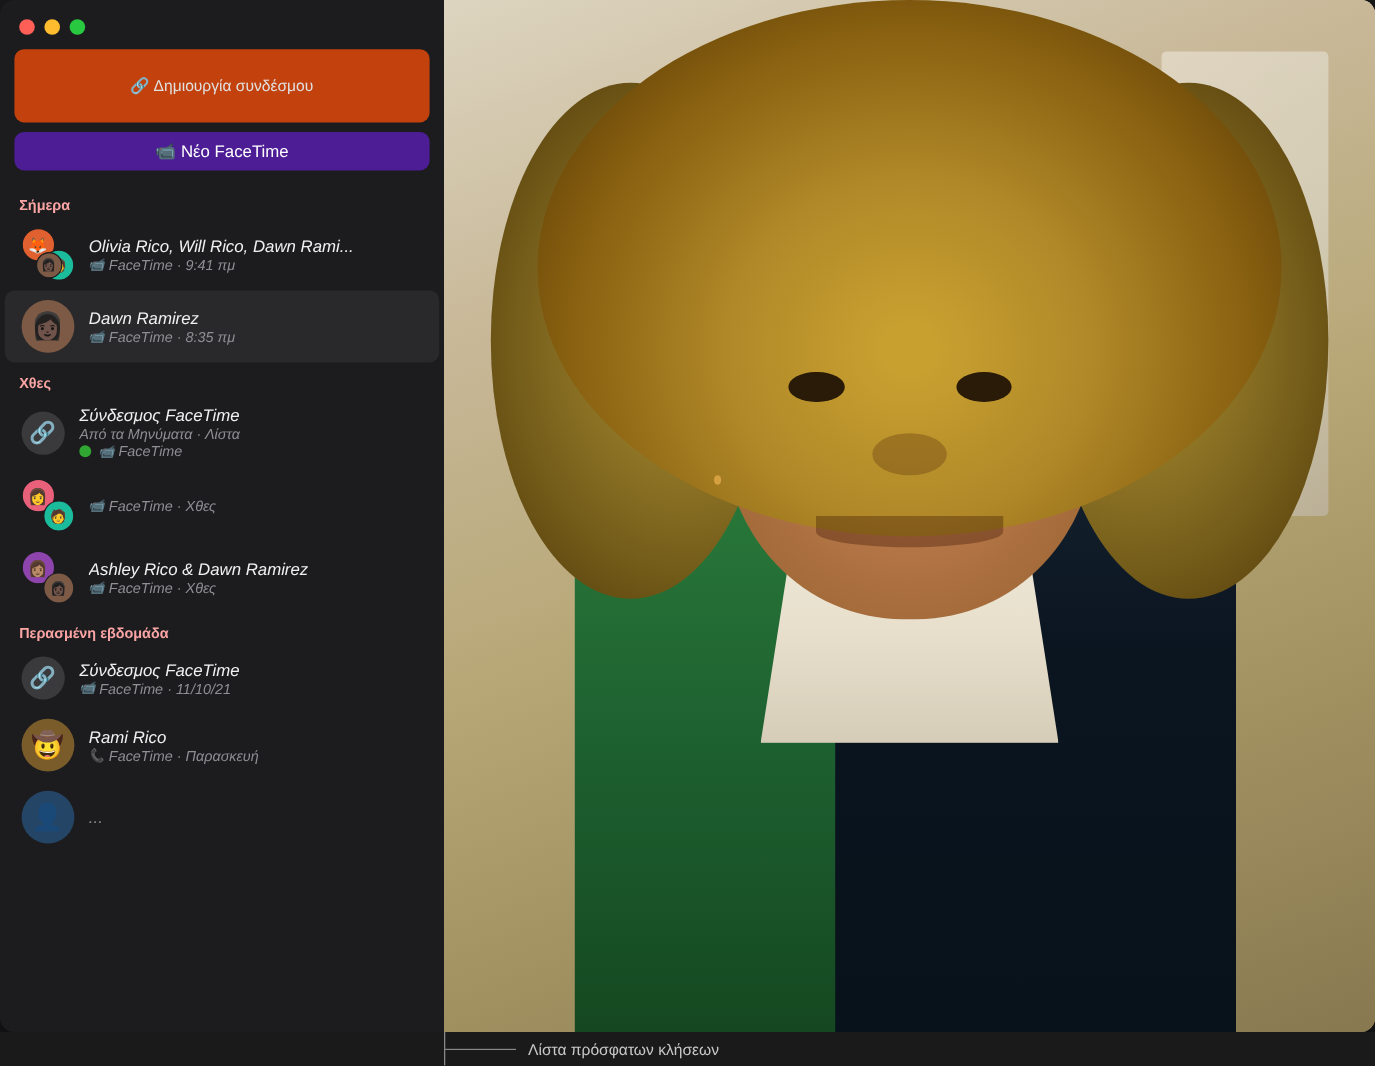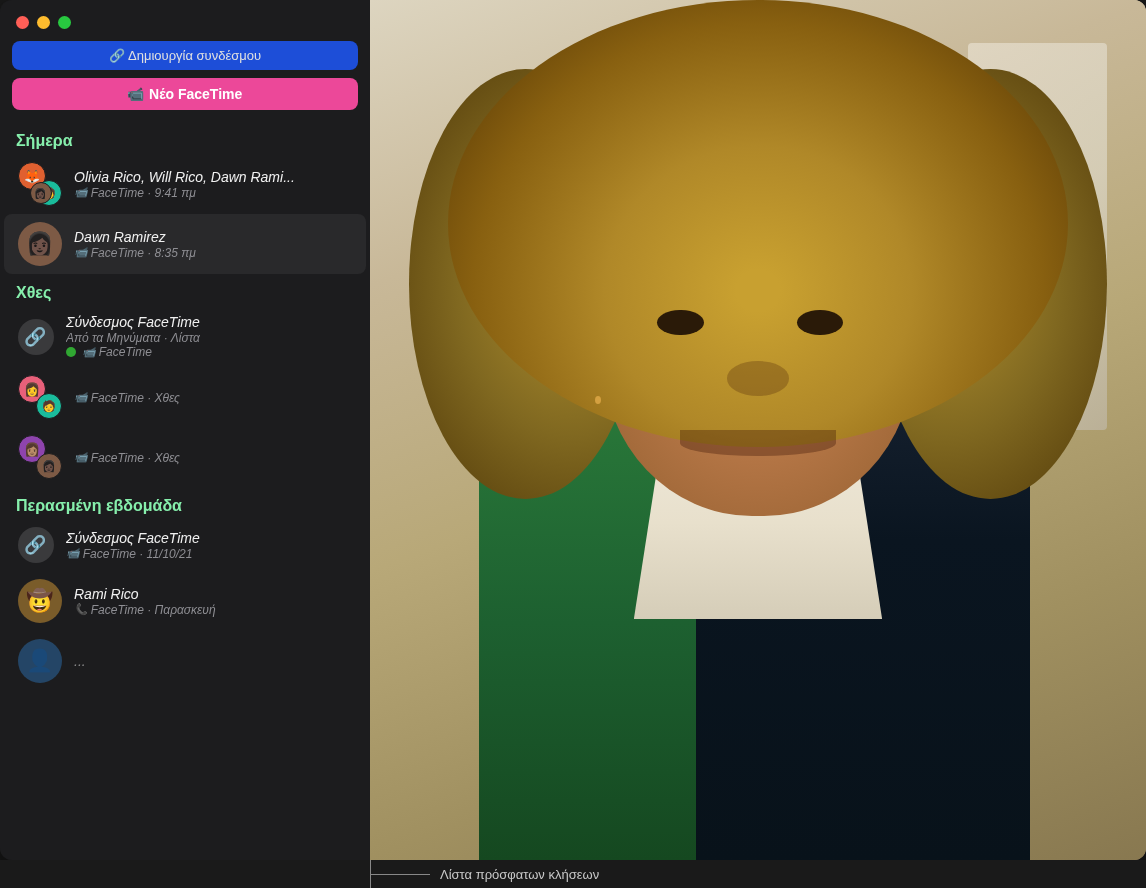--- a/index.html
+++ b/index.html
@@ -41,54 +41,54 @@
 
     
     .btn-area {
       padding: 0 12px 12px 12px;
       display: flex;
       flex-direction: column;
       gap: 8px;
     }
 
     .btn-link {
-      background: #1d4ed8;
+      background: #c2410c;
       border: none;
       border-radius: 8px;
       color: #e0e0e0;
       font-size: 13px;
-      padding: 7px 12px;
+      padding: 23px 12px;
       cursor: pointer;
       display: flex;
       align-items: center;
       justify-content: center;
       gap: 6px;
       width: 100%;
     }
 
     .btn-new-facetime {
-      background: #ec4899;
+      background: #4c1d95;
       border: none;
       border-radius: 8px;
       color: #fff;
       font-size: 14px;
-      font-weight: 700;
+      font-weight: 400;
       padding: 8px 28px;
       cursor: pointer;
       display: flex;
       align-items: center;
       justify-content: center;
       gap: 6px;
       width: 100%;
     }
 
     
     .section-label {
-      color: #86efac;
-      font-size: 16px;
+      color: #fca5a5;
+      font-size: 12px;
       font-weight: 600;
       padding: 10px 16px 4px 16px;
       text-transform: none;
       letter-spacing: 0;
     }
 
     
     .call-item {
       display: flex;
       align-items: center;
@@ -363,20 +363,21 @@
               </div>
             </div>
           </div>
 
           <div class="call-item">
             <div class="avatar-group">
               <div class="av1 av-purple" style="font-size:13px; color:#fff; display:flex; align-items:center; justify-content:center;">👩🏽</div>
               <div class="av2 av-brown" style="font-size:11px; color:#fff; display:flex; align-items:center; justify-content:center;">👩🏿</div>
             </div>
             <div class="call-info">
+              <div class="call-name">Ashley Rico &amp; Dawn Ramirez</div>
               <div class="call-meta">
                 <span style="color:#8e8e93; font-size:11px;">📹</span>
                 <span>FaceTime · Χθες</span>
               </div>
             </div>
           </div>
 
           <div class="section-label">Περασμένη εβδομάδα</div>
 
           <div class="call-item">

